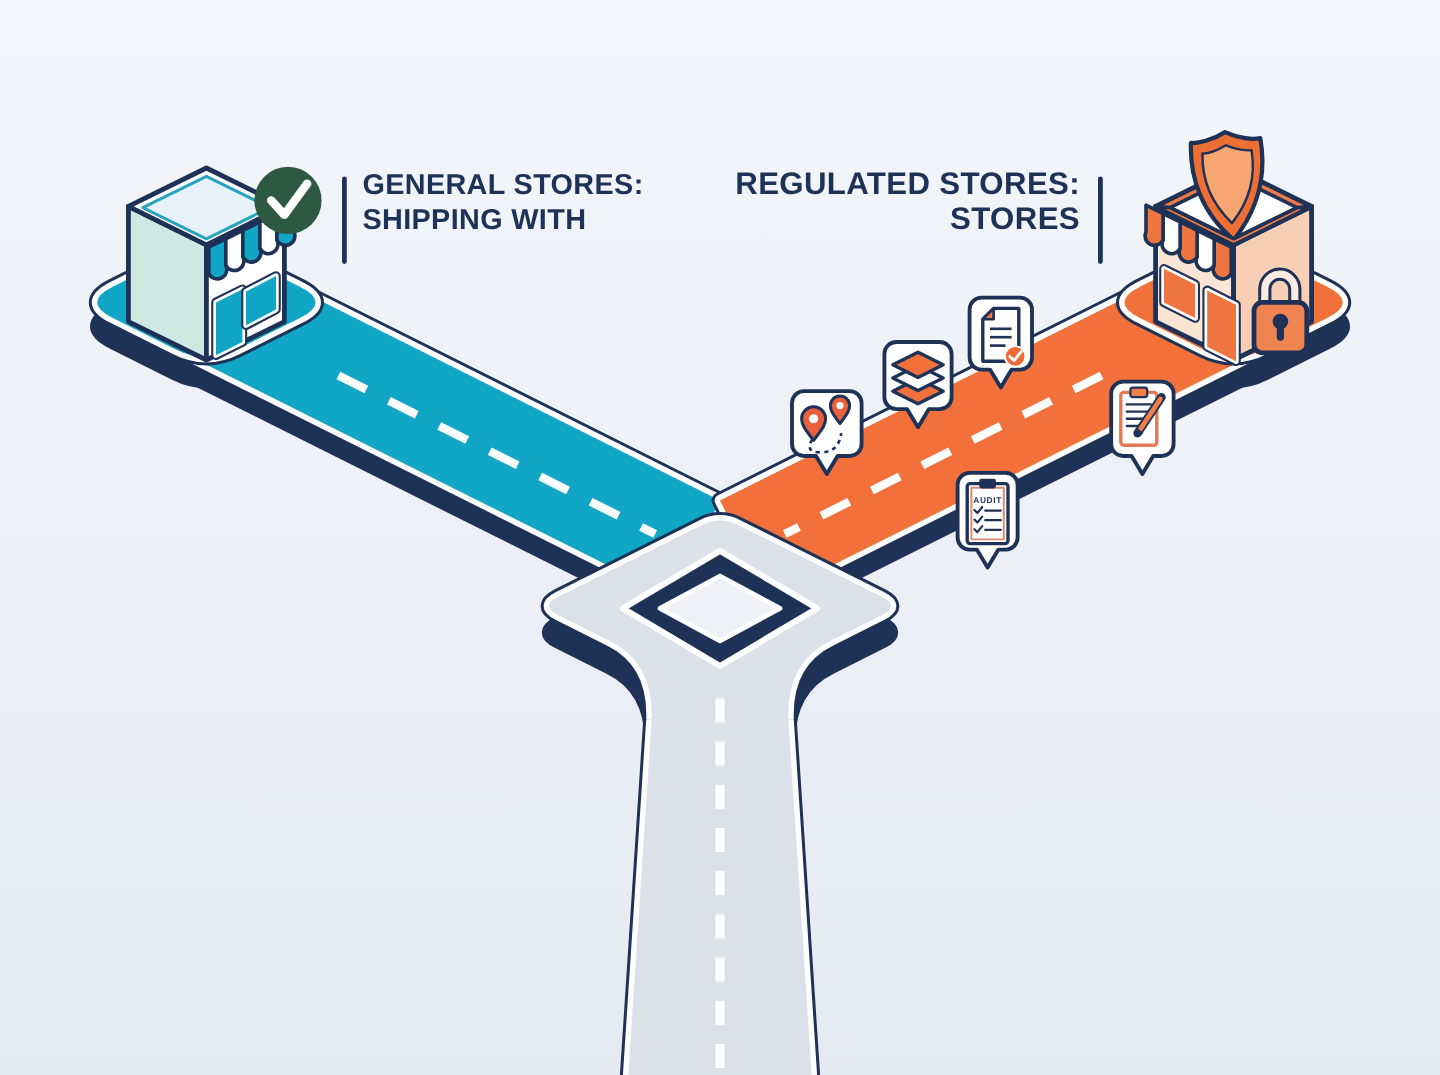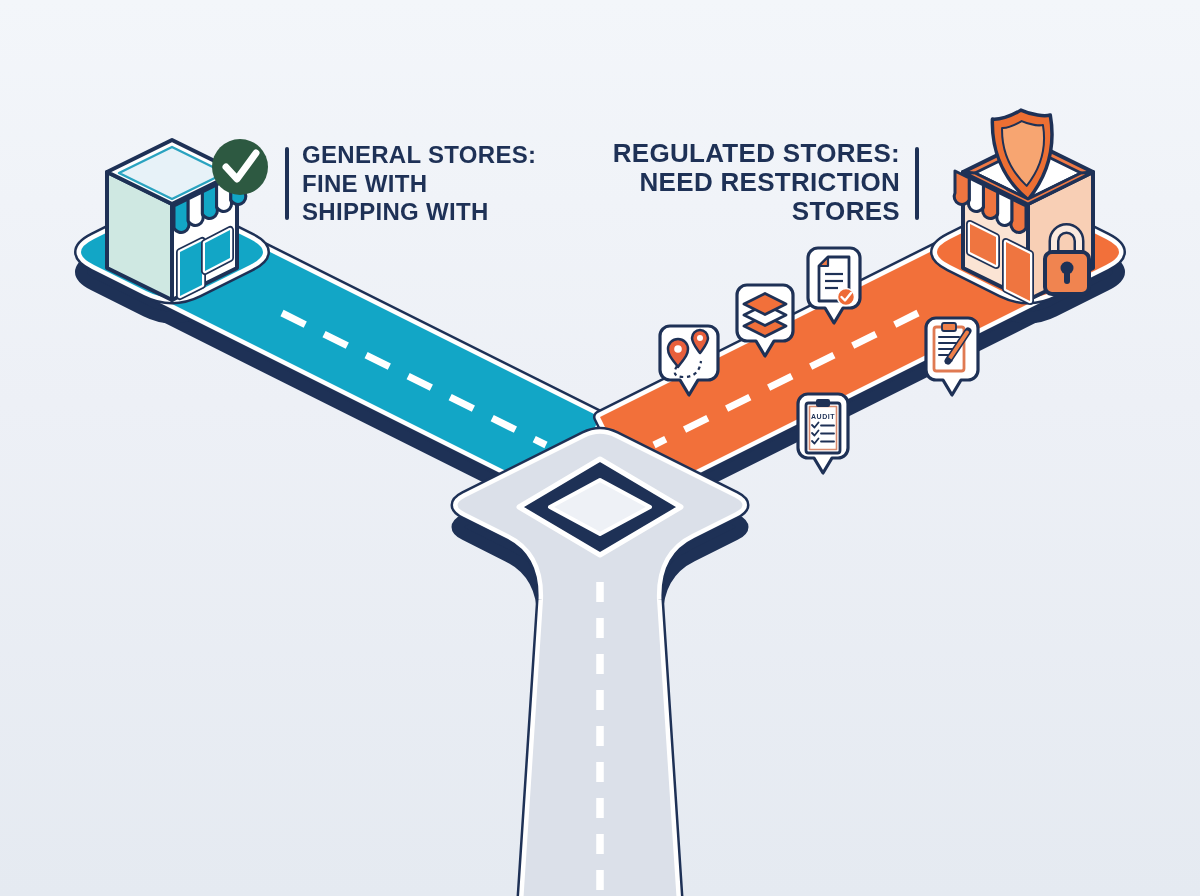--- a/index.html
+++ b/index.html
@@ -192,24 +192,22 @@
       <line x1="968" y1="331" x2="948" y2="361" stroke="#1e3156" stroke-width="7" stroke-linecap="round"></line>
       <line x1="967" y1="332.5" x2="950" y2="358" stroke="#ef8049" stroke-width="4" stroke-linecap="round"></line>
       <path d="M 945,364 L 948.5,357 L 953,361 Z" fill="#1e3156"></path>
     </g>
   </g>
 </svg>
 
   <div class="vbar vbar-left"></div>
   <div class="heading heading-left">
     <div class="ln">GENERAL STORES:</div>
-    <div class="ln">FINE WITH</div>
     <div class="ln">SHIPPING WITH</div>
   </div>
 
   <div class="vbar vbar-right"></div>
   <div class="heading heading-right">
     <div class="ln">REGULATED STORES:</div>
-    <div class="ln">NEED RESTRICTION</div>
     <div class="ln">STORES</div>
   </div>
 
 </div>
 
 </body></html>

